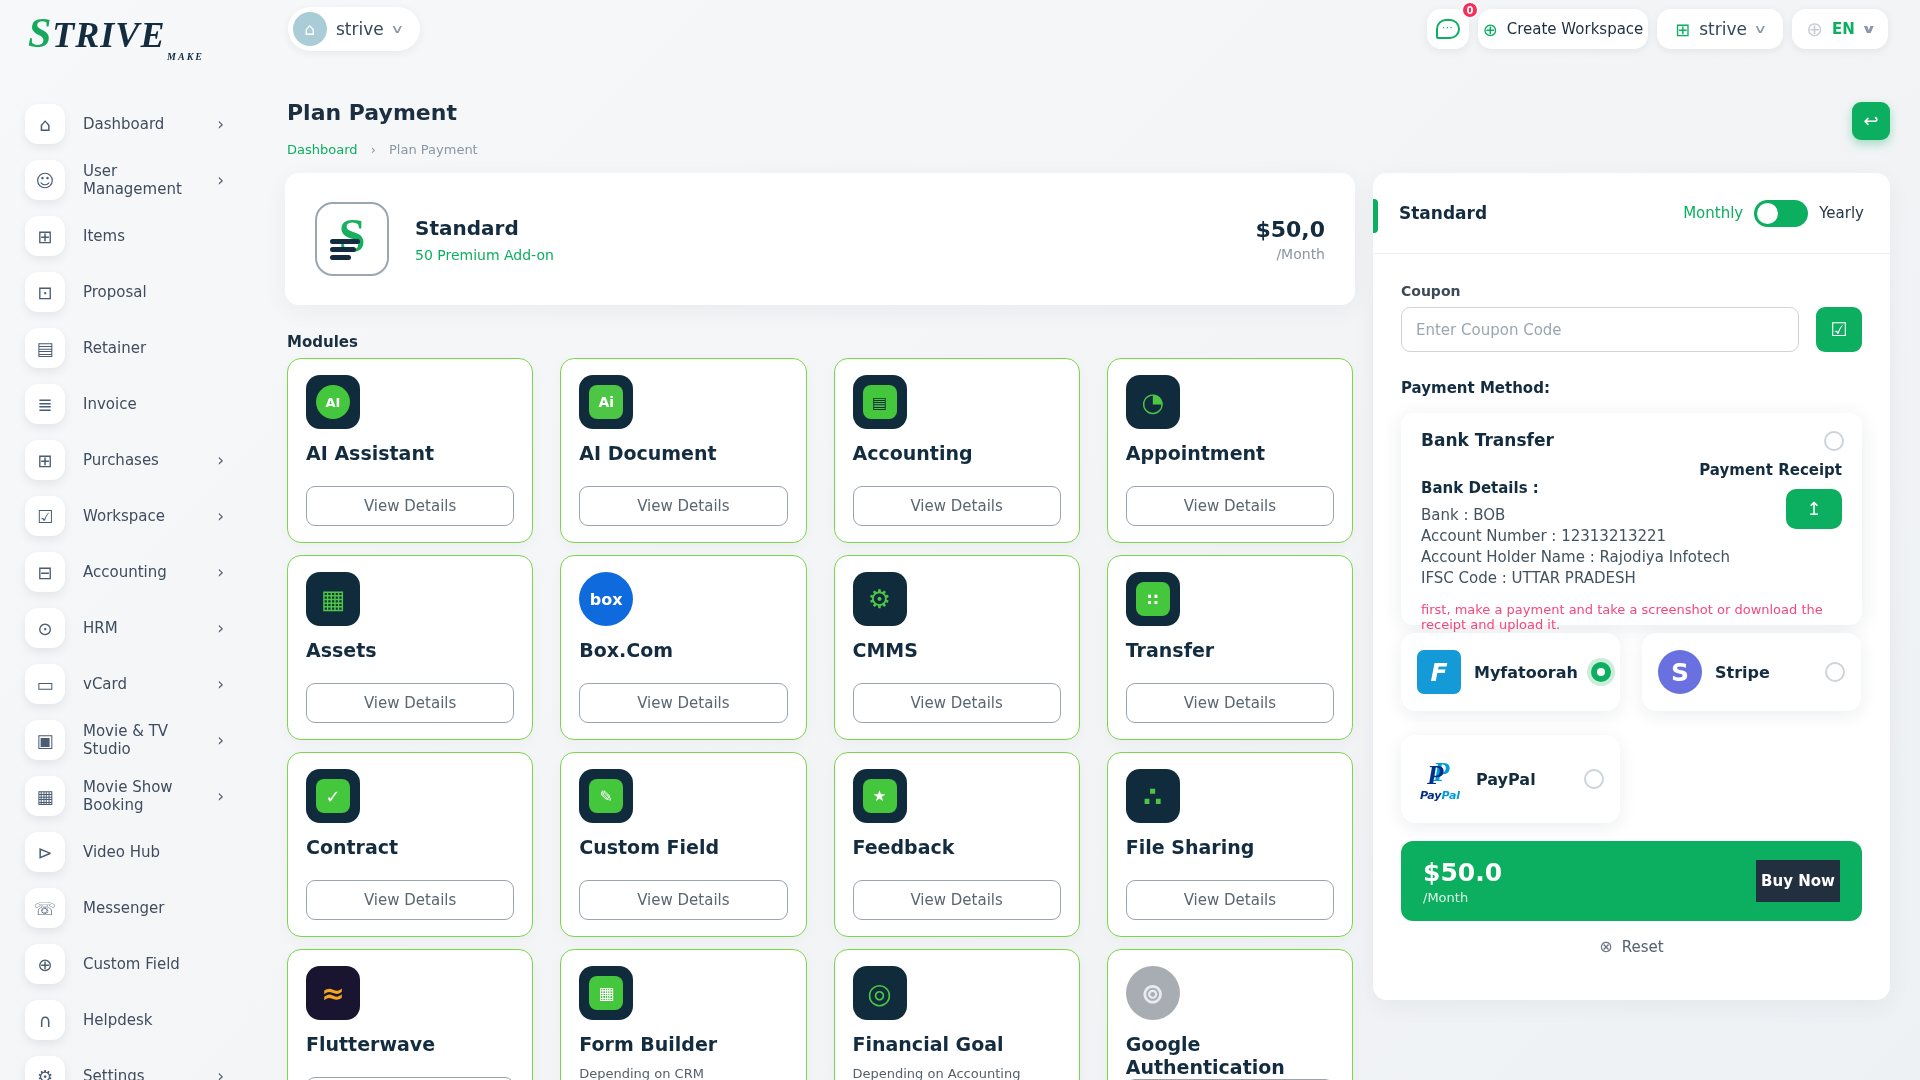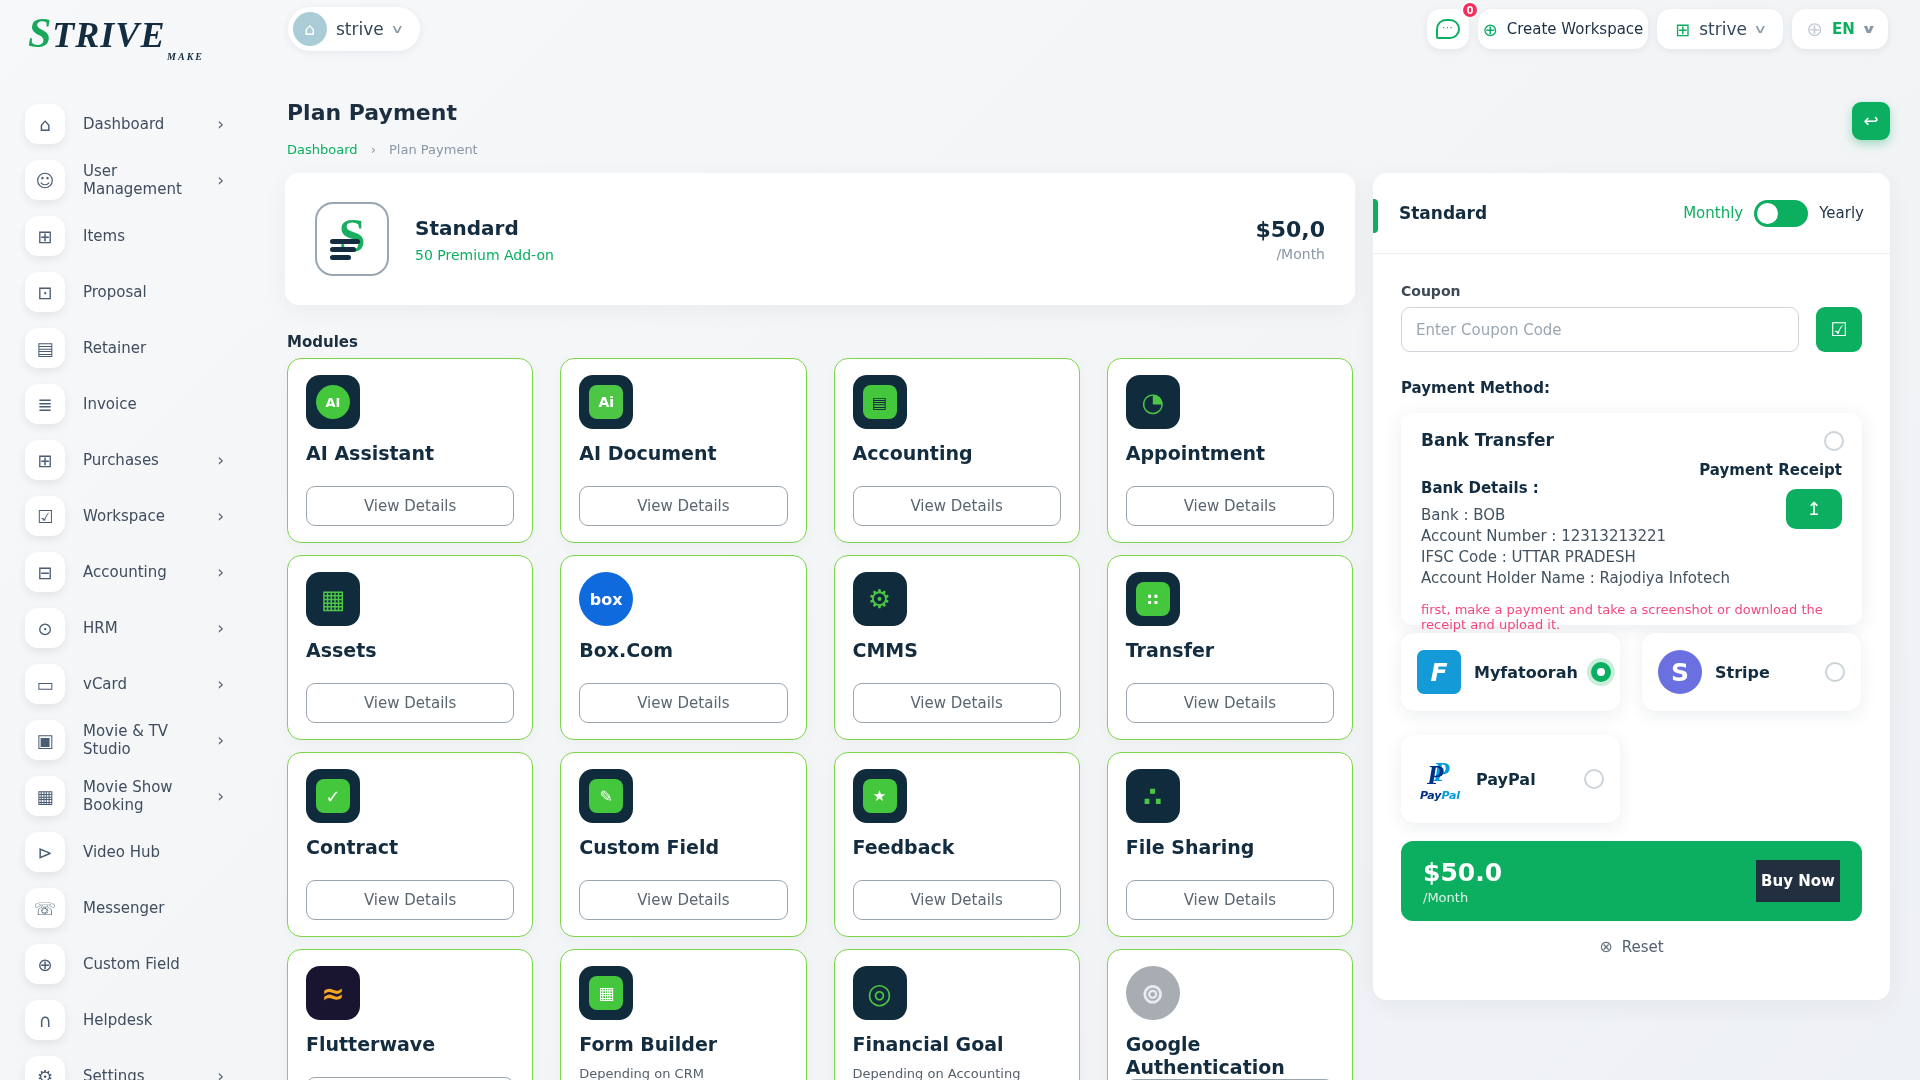--- a/index.html
+++ b/index.html
@@ -408,22 +408,22 @@
     <div class="pm-label">Payment Method:</div>
 
     <div class="bank-card">
       <div class="bank-title">Bank Transfer</div>
       <span class="radio bank-radio"></span>
       <div class="bank-details-label">Bank Details :</div>
       <div class="receipt-label">Payment Receipt</div>
       <div class="bank-lines" id="bank-lines">
           <div>Bank : BOB</div>
           <div>Account Number : 12313213221</div>
+          <div>Account Holder Name : Rajodiya Infotech</div>
           <div>IFSC Code : UTTAR PRADESH</div>
-          <div>Account Holder Name : Rajodiya Infotech</div>
         </div>
       <button class="upload-btn">↥</button>
       <div class="bank-note">first, make a payment and take a screenshot or download the receipt and upload it.</div>
     </div>
 
     <div class="providers" id="providers">
         <div class="prov">
           <span class="plogo square" style="background: rgb(20, 155, 215);">F</span>
           <span class="prov-name">Myfatoorah</span>
           <span class="radio sel"></span>

